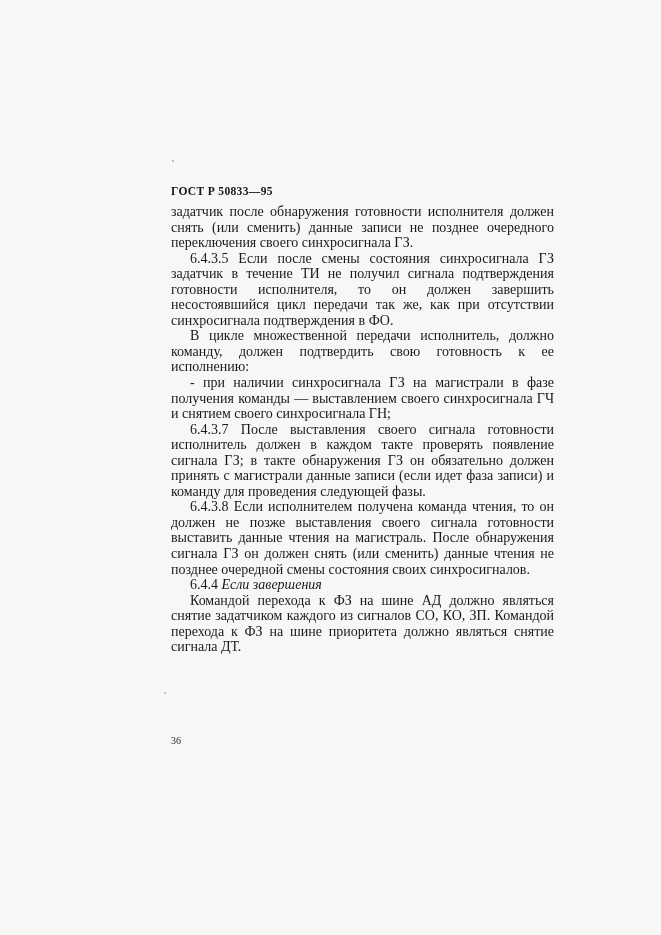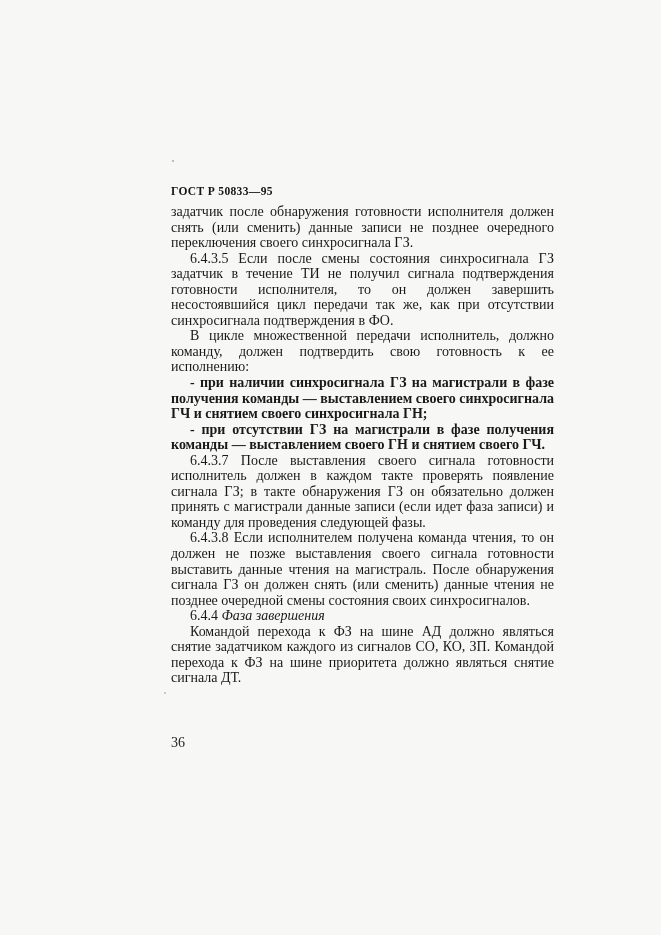--- a/index.html
+++ b/index.html
@@ -62,37 +62,36 @@
   .para.indent {
     text-indent: 19px;
   }
   
   .para.flush {
     text-indent: 0;
   }
   
   .para.dash {
     text-indent: 19px;
-    font-weight: bold;
   }
 
   .para.italic-head {
     text-indent: 19px;
     font-style: italic;
   }
   .para.italic-head .secnum {
     font-style: normal;
   }
 
   
   .folio {
     position: absolute;
     left: 140px;
     top: 735px;
-    font-size: 14px;
+    font-size: 10px;
     color: #262626;
   }
 
   
   .speck {
     position: absolute;
     background: #8d8d8d;
     border-radius: 50%;
     opacity: 0.75;
   }
@@ -107,22 +106,21 @@
   <div class="running-header">ГОСТ Р 50833—95</div>
 
   <div class="speck speck-a"></div>
   <div class="speck speck-b"></div>
 
   <div class="text-column" id="text-column">
       <p class="para flush">задатчик после обнаружения готовности исполнителя должен снять (или сменить) данные записи не позднее очередного переключения своего синхросигнала ГЗ.</p>
       <p class="para indent">6.4.3.5 Если после смены состояния синхросигнала ГЗ задатчик в течение ТИ не получил сигнала подтверждения готовности исполнителя, то он должен завершить несостоявшийся цикл передачи так же, как при отсутствии синхросигнала подтверждения в ФО.</p>
       <p class="para indent">В цикле множественной передачи исполнитель, должно команду, должен подтвердить свою готовность к ее исполнению:</p>
       <p class="para dash">- при наличии синхросигнала ГЗ на магистрали в фазе получения команды — выставлением своего синхросигнала ГЧ и снятием своего синхросигнала ГН;</p>
-      <p class="para dash">- при отсутствии ГЗ на магистрали в фазе получения команды — выставлением своего ГН и снятием своего ГЧ.</p>
       <p class="para indent">6.4.3.7 После выставления своего сигнала готовности исполнитель должен в каждом такте проверять появление сигнала ГЗ; в такте обнаружения ГЗ он обязательно должен принять с магистрали данные записи (если идет фаза записи) и команду для проведения следующей фазы.</p>
       <p class="para indent">6.4.3.8 Если исполнителем получена команда чтения, то он должен не позже выставления своего сигнала готовности выставить данные чтения на магистраль. После обнаружения сигнала ГЗ он должен снять (или сменить) данные чтения не позднее очередной смены состояния своих синхросигналов.</p>
-      <p class="para italic-head"><span class="secnum">6.4.4 </span><span>Фаза завершения</span></p>
+      <p class="para italic-head"><span class="secnum">6.4.4 </span><span>Если завершения</span></p>
       <p class="para indent">Командой перехода к ФЗ на шине АД должно являться снятие задатчиком каждого из сигналов СО, КО, ЗП. Командой перехода к ФЗ на шине приоритета должно являться снятие сигнала ДТ.</p>
     </div>
 
   <div class="folio">36</div>
 
 </div>
 
 </body></html>

